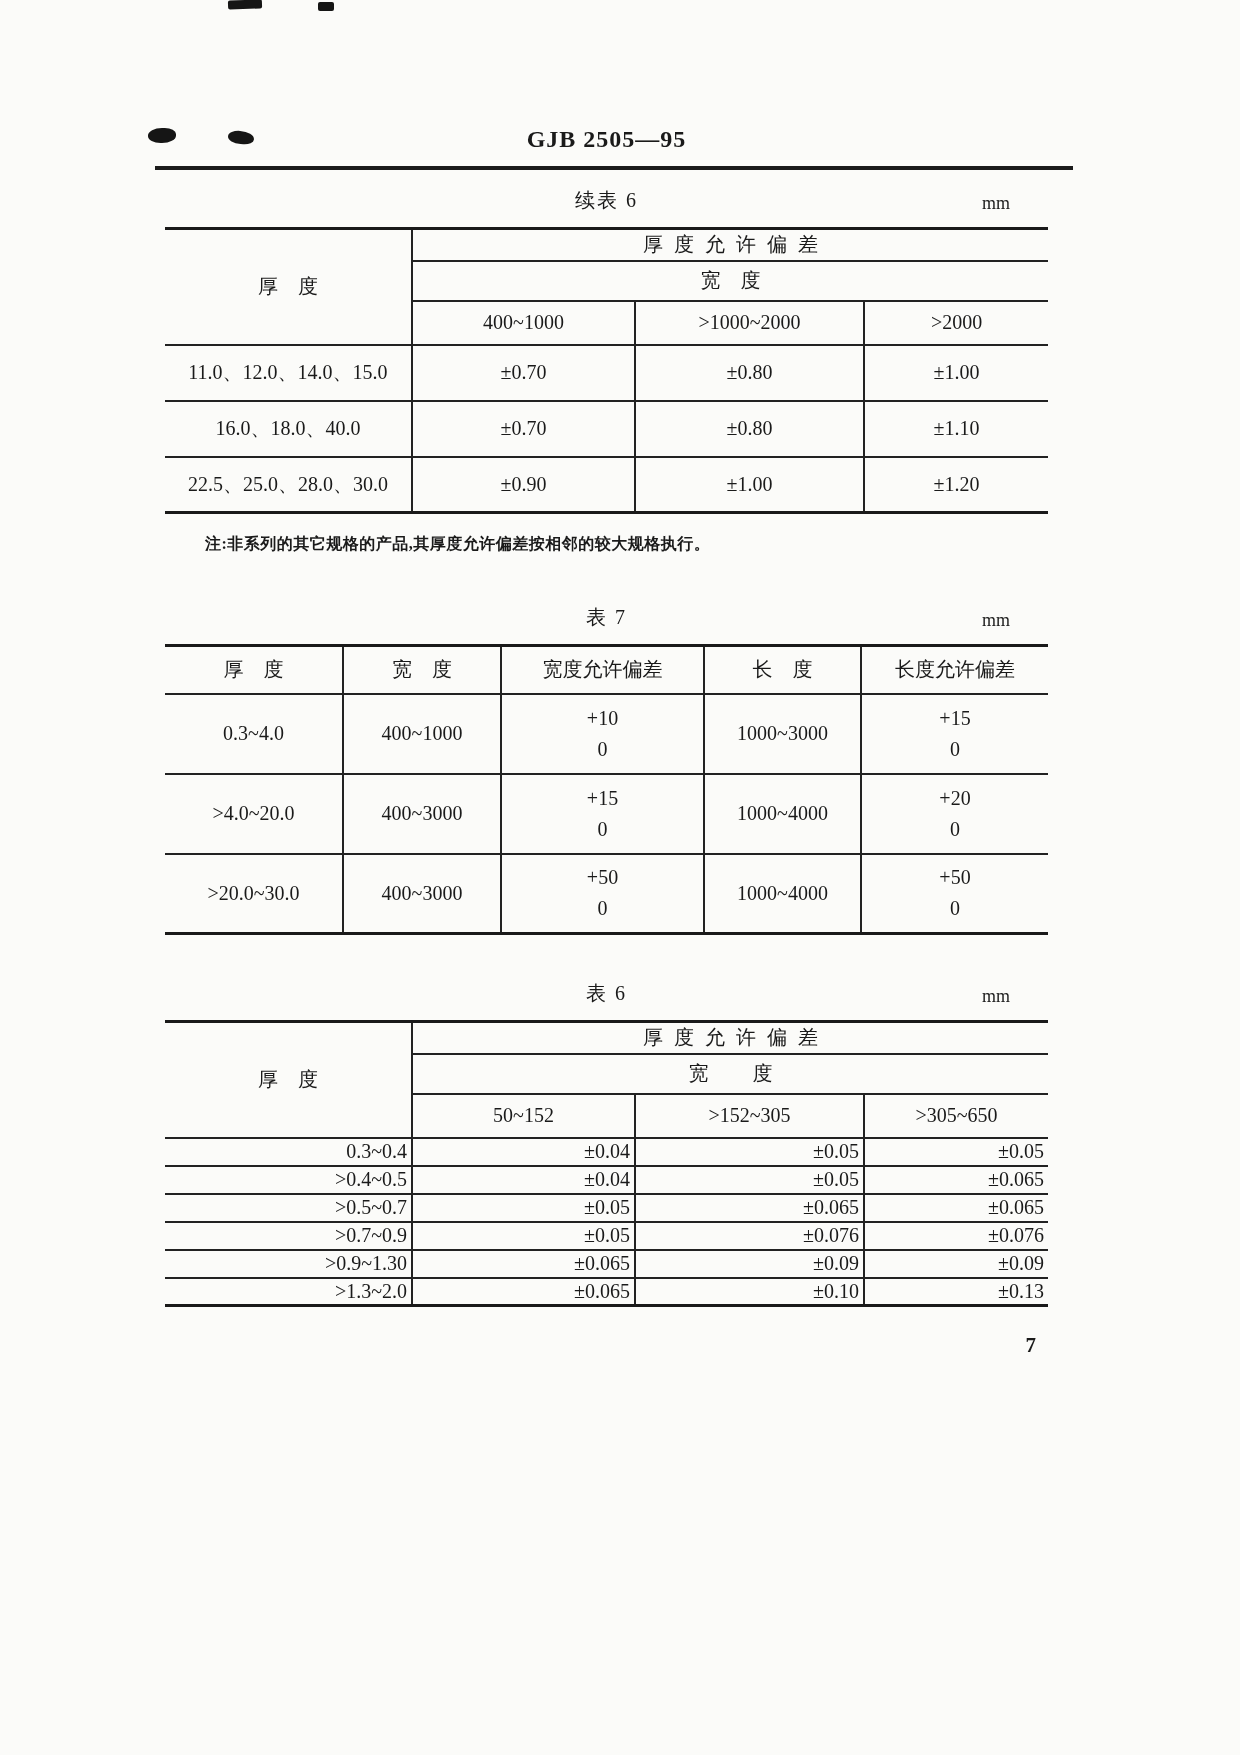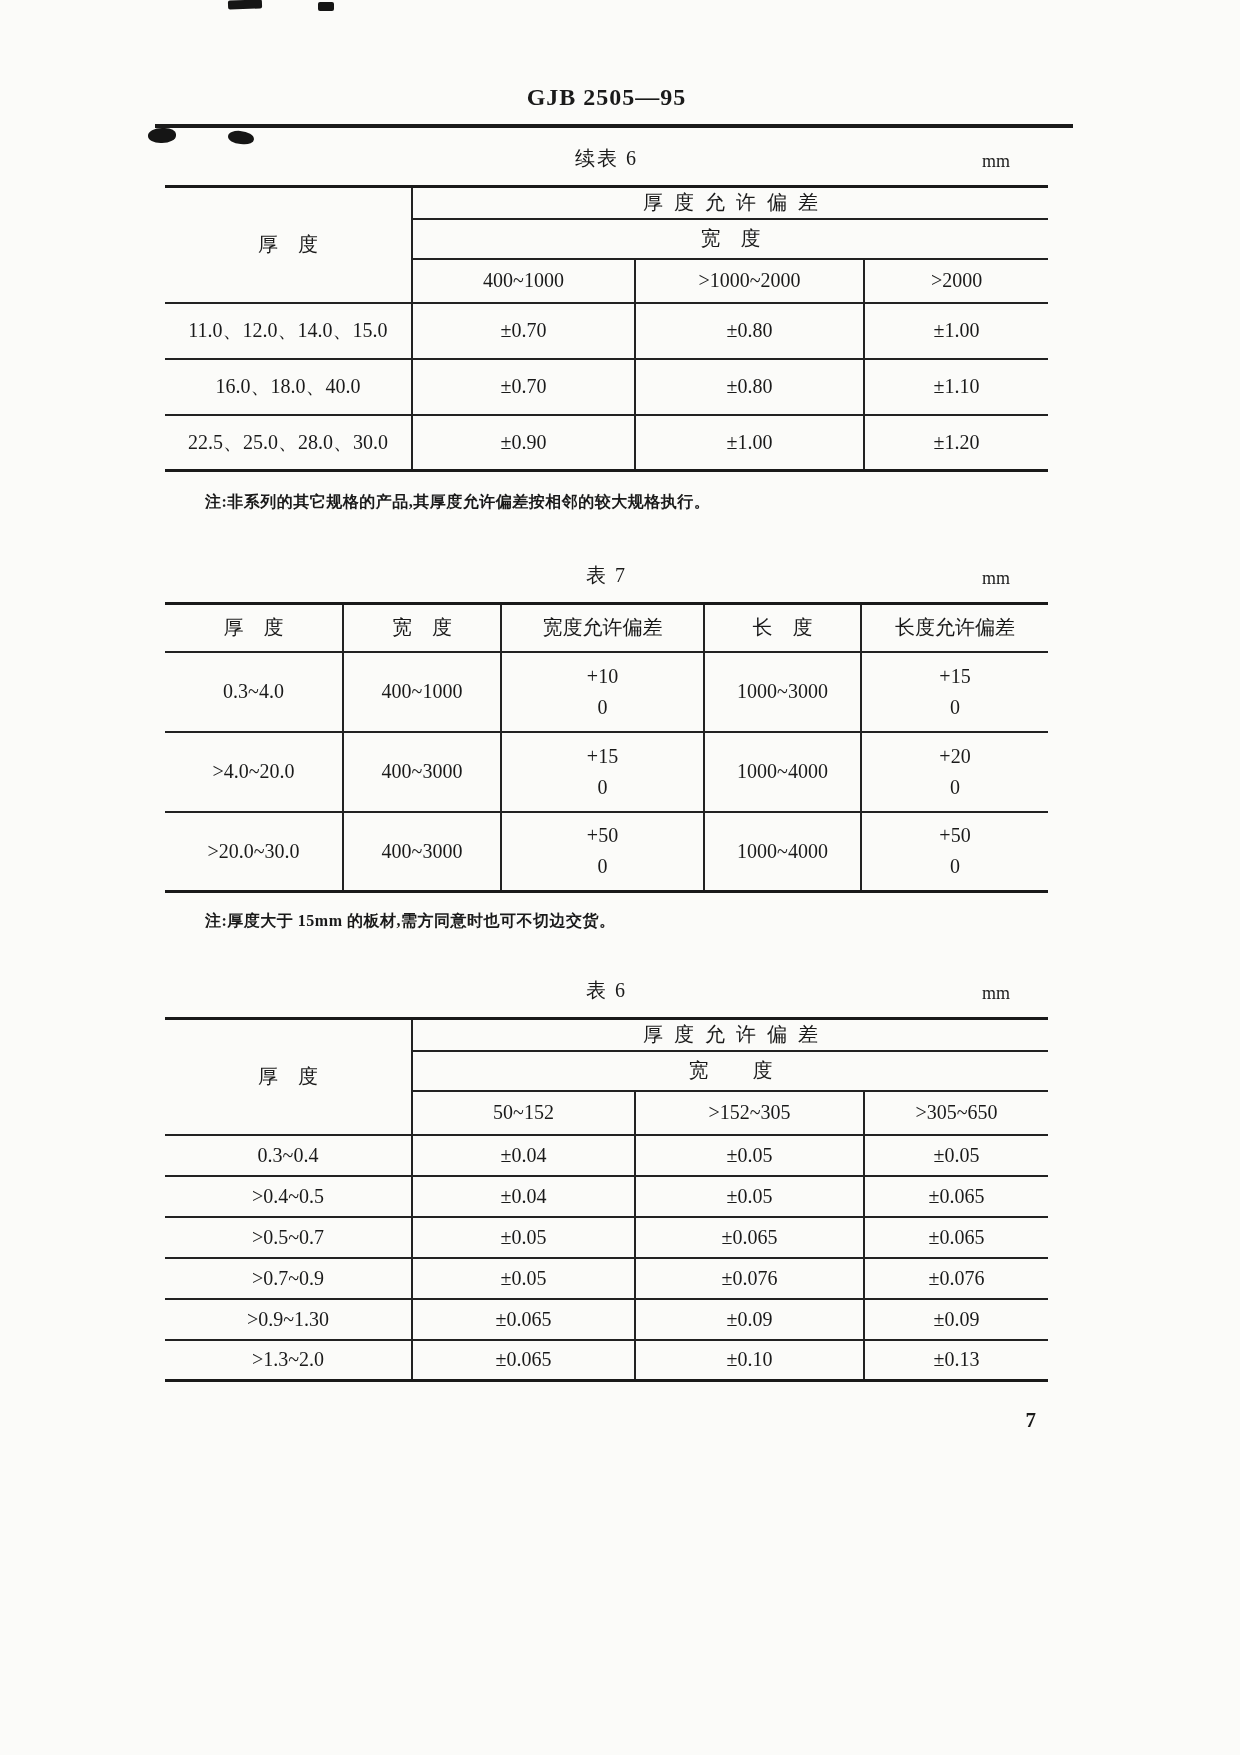--- a/index.html
+++ b/index.html
@@ -5,21 +5,21 @@
   * { margin:0; padding:0; box-sizing:border-box; }
   html,body { width:1240px; }
   body {
     height:1755px;
     background:#fbfbf9;
     color:#1a1a1a;
     font-family:"Liberation Serif","DejaVu Serif",serif;
     position:relative;
     overflow:hidden;
   }
-  .page { padding-top:84px; }
+  .page { padding-top:110px;margin-top:16px; }
   .content { margin-left:165px; width:883px; }
 
   .doc-title {
     text-align:center;
     font-weight:bold;
     font-size:24px;
     line-height:26px;
     letter-spacing:1px;
   }
   .top-rule {
@@ -65,21 +65,21 @@
     padding:0 4px;
   }
   .tbl td.no-l { border-left:0; }
   .tbl td.no-r { border-right:0; }
 
   
   .t6 tr.h1 td, .t8 tr.h1 td { height:32px; }
   .t6 tr.h2 td, .t8 tr.h2 td { height:40px; }
   .t6 tr.h3 td, .t8 tr.h3 td { height:44px; }
   .t6 tr.dr td { height:56px; }
-  .t8 tr.dr td { height:41px; }
+  .t8 tr.dr td { height:28px;text-align:right; }
   .t7 tr.h1 td { height:48px; }
   .t7 tr.dr td { height:80px; }
 
   
   .csp    { letter-spacing:1em;    text-indent:1em; }
   .csp-sm { letter-spacing:0.55em; text-indent:0.55em; }
   .csp-xl { letter-spacing:2.2em;  text-indent:2.2em; }
 
   .tol2 div { line-height:31px; font-size:20px; }
 
@@ -238,21 +238,20 @@
           <td class="no-r">
             <div class="tol2">
                 <div>+50</div>
                 <div>0</div>
               </div>
           </td>
         </tr>
       </tbody>
     </table>
 
-    <div class="note n7">注:厚度大于 15mm 的板材,需方同意时也可不切边交货。</div>
 
     <div class="cap-row c8">
       <span></span>
       <span class="cap">表 6</span>
       <span class="unit">mm</span>
     </div>
 
     <table class="tbl t8">
       <colgroup>
           <col style="width:247px">

